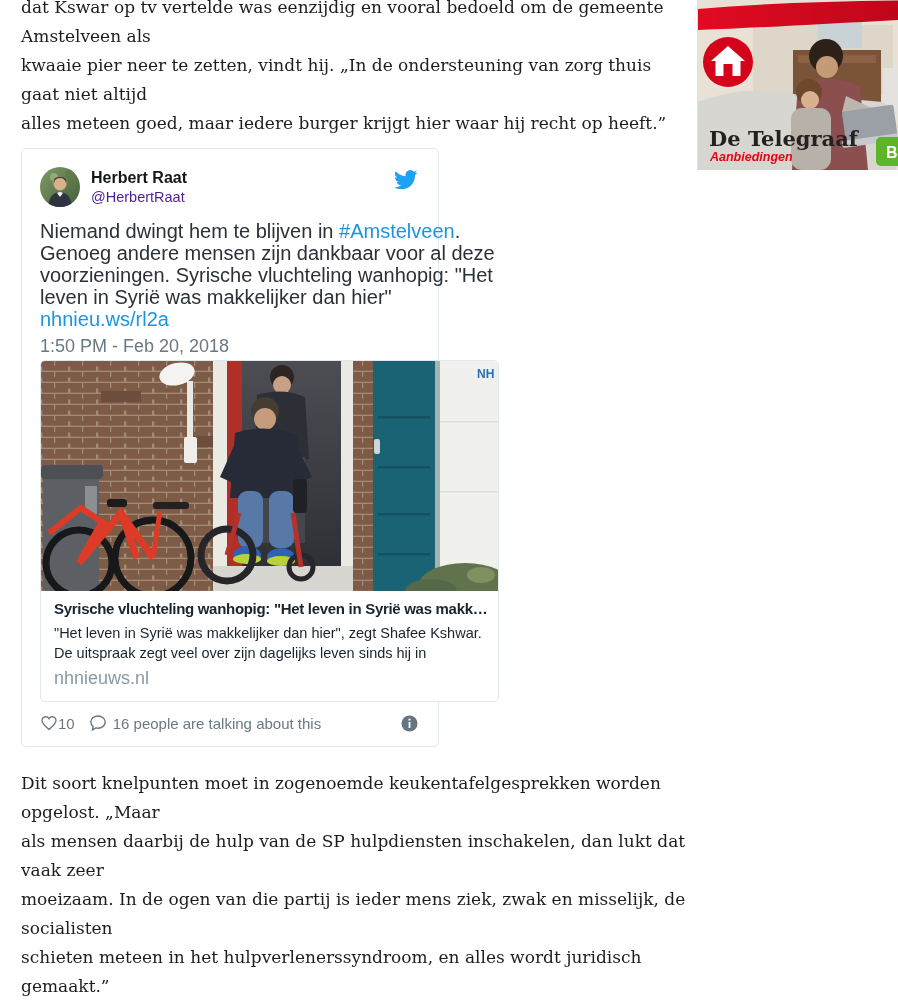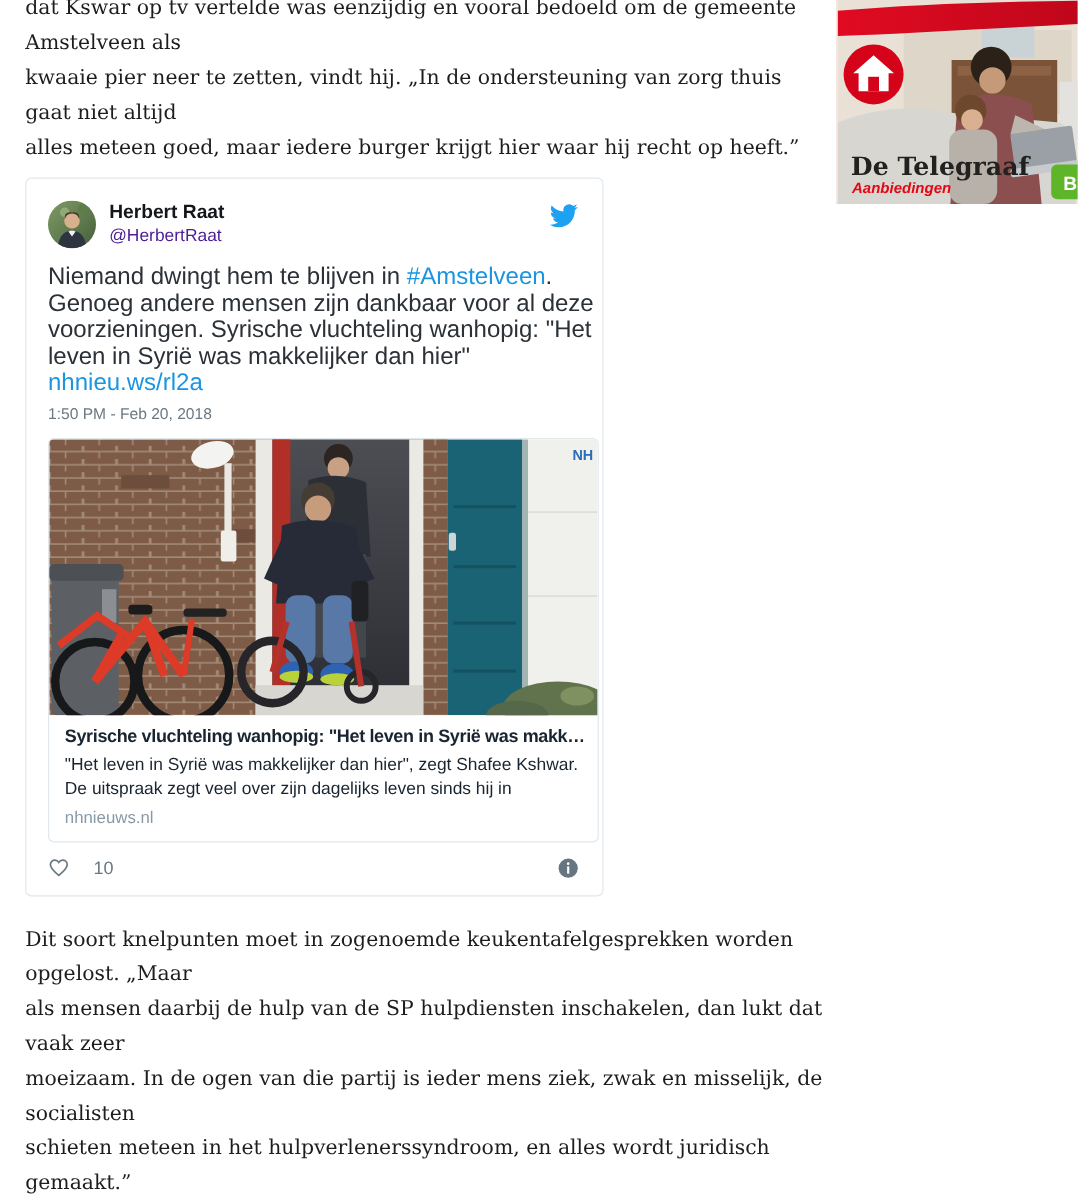--- a/index.html
+++ b/index.html
@@ -6,40 +6,40 @@
   html,body { width:898px; height:1000px; background:#fff; overflow:hidden; position:relative;
               font-family:"Liberation Sans", sans-serif; }
 
   
   .article { position:absolute; left:21px; top:-7px; width:665px; }
   .art-p { font-family:"DejaVu Serif", serif; font-size:17px; line-height:29px; color:#1d1d1d;
            white-space:pre-line; margin:0 0 22px 0; }
   .art-p.first { margin-bottom:10px; }
 
   
-  .tweet { width:482px; background:#fff; border:1px solid #e1e8ed; border-radius:5px;
+  .tweet { width:418px; background:#fff; border:1px solid #e1e8ed; border-radius:5px;
            padding:18px 20px 14px 18px; margin:0 0 22px 0; }
   .tw-head { display:flex; align-items:flex-start; }
   .tw-avatar { width:40px; height:40px; border-radius:50%; overflow:hidden; flex:0 0 40px; cursor:pointer; }
   .tw-id { margin-left:11px; line-height:1.25; padding-top:1px; }
   .tw-name { font-size:16px; font-weight:bold; color:#14171a; text-decoration:none; display:block; }
   .tw-handle { font-size:14.5px; color:#4c1d95; text-decoration:none; display:block; }
   .tw-bird { margin-left:auto; padding-top:3px; cursor:pointer; }
   .tw-text { font-size:20px; line-height:22px; color:#2b3137; margin:13px 0 6px 0; width:462px; }
   .tw-text a { color:#1b95e0; text-decoration:none; }
-  .tw-time { font-size:13px; color:#697882; text-decoration:none; display:inline-block; margin-bottom:13px; }
+  .tw-time { font-size:18px; color:#697882; text-decoration:none; display:inline-block; margin-bottom:3px; }
   .tw-media { width:459px; border:1px solid #e1e8ed; border-radius:5px; overflow:hidden; background:#fff; cursor:pointer; }
   .tw-media svg { display:block; }
   .tw-media-body { padding:9px 12px 12px 13px; }
   .tw-media-title { font-size:15px; font-weight:bold; color:#18242f; letter-spacing:-0.3px;
                     white-space:nowrap; overflow:hidden; }
   .tw-media-desc { font-size:14.5px; line-height:20px; color:#18242f; margin-top:6px; white-space:pre-line; }
-  .tw-media-domain { font-size:14px; color:#8899a6; margin-top:5px; }
+  .tw-media-domain { font-size:18px; color:#8899a6; margin-top:5px; }
   .tw-footer { display:flex; align-items:center; margin-top:12px; color:#697882; font-size:15px; }
-  .tw-like { display:flex; align-items:center; gap:20px; cursor:pointer; }
+  .tw-like { display:flex; align-items:center; gap:0; cursor:pointer; }
   .tw-talk { display:flex; align-items:center; gap:6px; margin-left:14px; cursor:pointer; }
   .tw-info { margin-left:auto; cursor:pointer; display:flex; }
 
   
   .ad { position:absolute; top:0; left:697px; width:300px; height:170px;
         border-left:1px solid #f2d7d5; border-bottom:1px solid #f2d7d5; cursor:pointer; }
   .ad svg { display:block; }
 </style>
 </head>
 <body>
@@ -178,20 +178,26 @@
       </div>
     </div>
 
     <div class="tw-footer">
       <span class="tw-like">
         <svg width="18" height="18" viewBox="0 0 18 18">
           <path d="M9 15.5 C4.8 12 2 9.4 2 6.6 C2 4.3 3.8 2.8 5.8 2.8 C7.2 2.8 8.4 3.6 9 4.6 C9.6 3.6 10.8 2.8 12.2 2.8 C14.2 2.8 16 4.3 16 6.6 C16 9.4 13.2 12 9 15.5 Z" fill="none" stroke="#697882" stroke-width="1.4"></path>
         </svg>
         <span>10</span>
       </span>
+      <span class="tw-talk">
+        <svg width="18" height="18" viewBox="0 0 18 18">
+          <path d="M9 2 C4.9 2 1.8 4.8 1.8 8.1 C1.8 9.9 2.7 11.5 4.1 12.6 L3.5 15.8 L6.9 13.9 C7.6 14.1 8.3 14.2 9 14.2 C13.1 14.2 16.2 11.4 16.2 8.1 C16.2 4.8 13.1 2 9 2 Z" fill="none" stroke="#697882" stroke-width="1.4"></path>
+        </svg>
+        <span>16 people are talking about this</span>
+      </span>
       <span class="tw-info">
         <svg width="17" height="17" viewBox="0 0 17 17">
           <circle cx="8.5" cy="8.5" r="8" fill="#66757f"></circle>
           <rect x="7.6" y="7" width="1.8" height="6" fill="#fff"></rect>
           <circle cx="8.5" cy="4.7" r="1.1" fill="#fff"></circle>
         </svg>
       </span>
     </div>
   </div>
 

